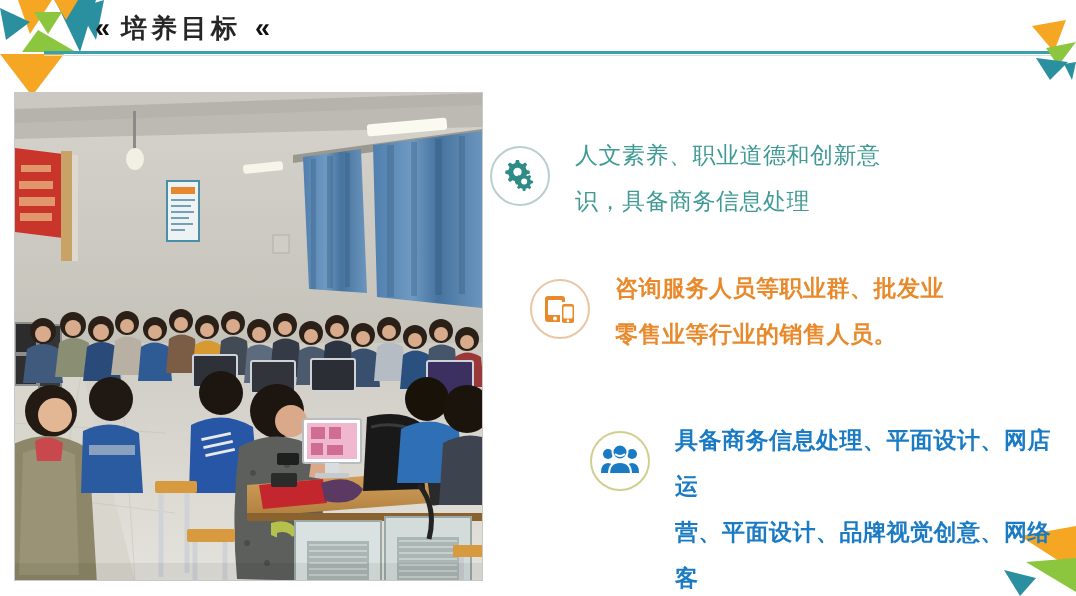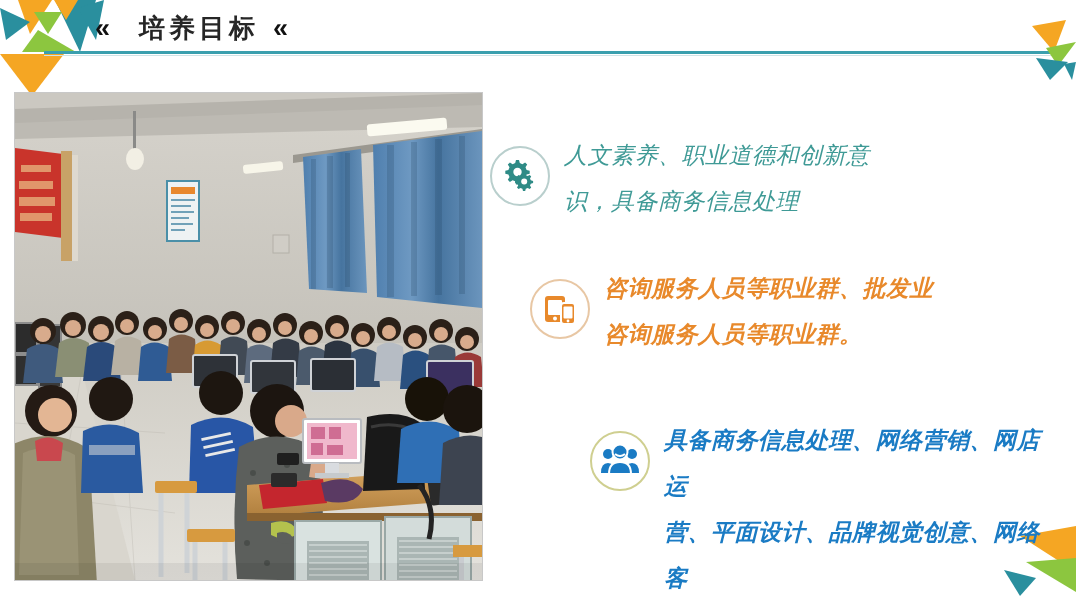--- a/index.html
+++ b/index.html
@@ -20,21 +20,21 @@
   .title-wrap{
     position:absolute;left:95px;top:8px;height:40px;
     display:flex;align-items:center;gap:14px;
   }
   .chev{
     font-size:27px;line-height:1;font-weight:700;color:#111;
     letter-spacing:-3px;
   }
   .title-text{
     font-size:26px;font-weight:700;color:#262626;
-    letter-spacing:4px;line-height:1;margin-left:18px;
+    letter-spacing:4px;line-height:1;
   }
   .rule{
     position:absolute;left:44px;top:51px;width:1022px;height:3px;
     background:#3a9fae;
   }
   .rule2{
     position:absolute;left:44px;top:55px;width:1022px;height:1px;
     background:#cfe3e6;
   }
 
@@ -56,24 +56,23 @@
     flex:0 0 auto;width:60px;height:60px;border-radius:50%;
     display:flex;align-items:center;justify-content:center;
     box-sizing:border-box;margin-top:14px;
   }
   .ico svg{display:block;}
   .ico-teal{border:2px solid #b9cfcd;}
   .ico-orange{border:2px solid #e8c7a4;}
   .ico-blue{border:2px solid #cfcf90;}
 
   .btxt{
-    margin-left:14px;
+    margin-left:25px;
     font-size:23px;font-weight:700;line-height:46px;
     letter-spacing:0.5px;
-    font-style:italic;
   }
   .t-teal{color:#3f9a96;font-weight:400;}
   .t-orange{color:#e8892b;}
   .t-blue{color:#1a7bc4;}
 
   .t-teal .ln{display:block;}
   .t-orange .ln{display:block;}
   .t-blue .ln{display:block;}
 </style>
 </head>
@@ -430,39 +429,39 @@
           <rect x="3" y="5" width="20" height="26" rx="3" fill="#e8892b"></rect>
           <rect x="6" y="9" width="14" height="15" rx="1" fill="#ffffff"></rect>
           <circle cx="13" cy="27.5" r="2" fill="#ffffff"></circle>
           <rect x="19" y="12" width="14" height="21" rx="3" fill="#e8892b" stroke="#ffffff" stroke-width="2"></rect>
           <rect x="21.5" y="15.5" width="9" height="12" rx="1" fill="#ffffff"></rect>
           <circle cx="26" cy="30" r="1.4" fill="#ffffff"></circle>
         </svg>
       </div>
       <div class="btxt t-orange">
         <span class="ln">咨询服务人员等职业群、批发业</span>
-        <span class="ln">咨询服务人员等职业群。</span>
+        <span class="ln">零售业等行业的销售人员。</span>
       </div>
     </div>
 
     <div class="bullet b3">
       <div class="ico ico-blue">
         <svg width="38" height="32" viewBox="0 0 38 32">
           <g fill="#1a7bc4">
             <circle cx="7" cy="9" r="5"></circle>
             <path d="M0 28 q0 -10 7 -10 q7 0 7 10 z"></path>
             <circle cx="31" cy="9" r="5"></circle>
             <path d="M24 28 q0 -10 7 -10 q7 0 7 10 z"></path>
             <circle cx="19" cy="7" r="7.5" stroke="#ffffff" stroke-width="2"></circle>
             <path d="M8 29 q0 -12 11 -12 q11 0 11 12 z" stroke="#ffffff" stroke-width="2"></path>
           </g>
           <path d="M14 9 q5 4 10 0" stroke="#ffffff" stroke-width="2" fill="none"></path>
         </svg>
       </div>
       <div class="btxt t-blue">
-        <span class="ln">具备商务信息处理、网络营销、网店运</span>
+        <span class="ln">具备商务信息处理、平面设计、网店运</span>
         <span class="ln">营、平面设计、品牌视觉创意、网络客</span>
 
       </div>
     </div>
 
   </div>
 </div>
 
 </body></html>

